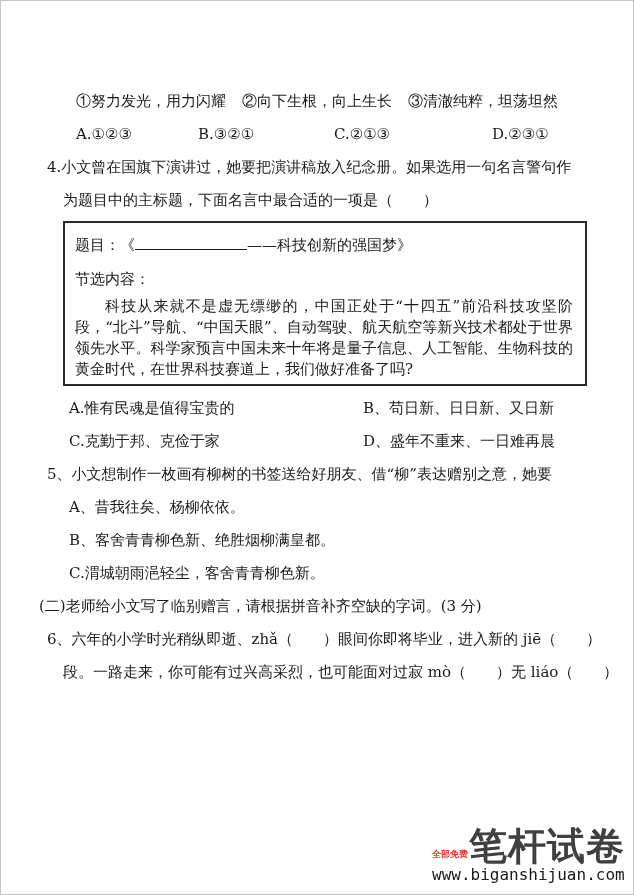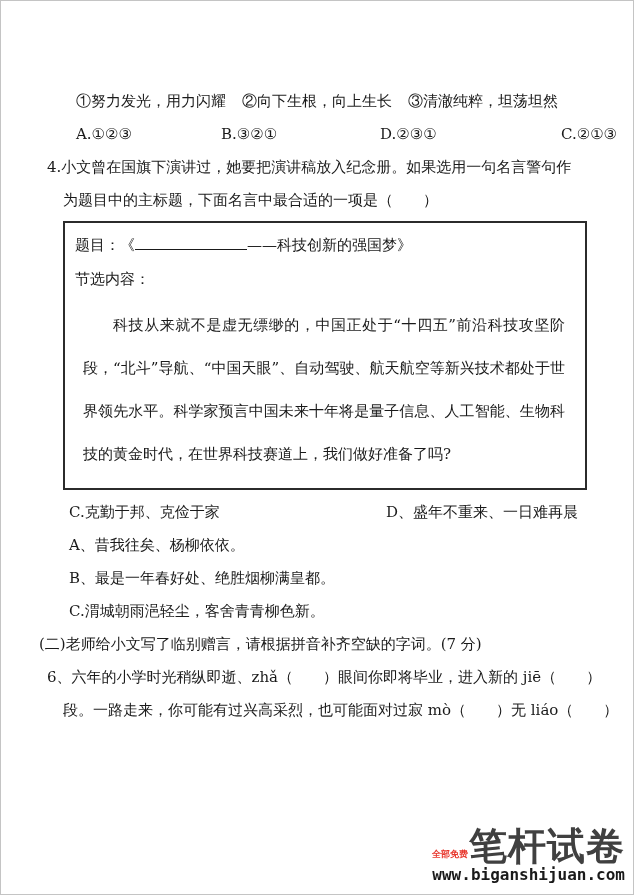--- a/index.html
+++ b/index.html
@@ -8,21 +8,21 @@
     width:632px; height:893px;
     margin:0 auto;
     background:#ffffff;
     border:1px solid #c4c4c4;
     font-family:"DejaVu Serif","Liberation Serif",serif;
     color:#1a1a1a;
     font-size:15px;
     overflow:hidden;
   }
   .content { position:absolute; left:38px; top:84px; width:548px; }
-  .ln { line-height:33px; white-space:nowrap;gap:23px; }
+  .ln { line-height:33px; white-space:nowrap; }
   .indent-stmt { padding-left:37px; }
   .indent-q    { padding-left:8px; }
   .indent-cont { padding-left:24px; }
   .indent-opt  { padding-left:30px; }
 
   .stmt-row { display:flex; gap:16px; }
   .q3-choices { display:grid; grid-template-columns:122px 136px 158px auto; }
   .two-col { display:grid; grid-template-columns:294px auto; }
 
   .quote-box {
@@ -33,84 +33,89 @@
     box-sizing:border-box;
   }
   .quote-box .ln { line-height:34px; }
   .blank {
     display:inline-block;
     width:112px; height:1em;
     border-bottom:1.5px solid #1a1a1a;
     vertical-align:baseline;
   }
   .excerpt {
-    margin:8px;
-    line-height:43px;
+    margin:0;
+    line-height:21px;
     text-indent:2em;
     text-align:justify;
     white-space:normal;
   }
 
-  .logo { position:absolute; right:8px; bottom:10px; text-align:right; }
+  .logo { position:absolute; right:8px; bottom:10px; text-align:left; }
   .logo-top { display:flex; align-items:flex-end; justify-content:flex-end; }
   .free-label {
     font-size:9px; font-weight:bold; line-height:1;
     margin:0 1px 6px 0;
     font-family:"DejaVu Sans","Liberation Sans",sans-serif;
   }
   .brand {
     font-size:38px; font-weight:bold; line-height:1; letter-spacing:1px;
     font-family:"DejaVu Sans","Liberation Sans",sans-serif;
   }
   .url {
-    font-size:16px; font-weight:bold; line-height:1.2;
+    font-size:16px; font-weight:normal; line-height:1.2;
     font-family:"DejaVu Sans Mono","Liberation Mono",monospace;
   }
 </style>
 </head>
 <body>
 
 <div class="doc" style="color: rgb(26, 26, 26);">
   <div class="content">
 
     <div class="ln indent-stmt stmt-row">
       <span>①努力发光，用力闪耀</span>
       <span>②向下生根，向上生长</span>
       <span>③清澈纯粹，坦荡坦然</span>
     </div>
 
     <div class="ln indent-stmt q3-choices">
       <span>A.①②③</span>
       <span>B.③②①</span>
+      <span>C.②①③</span>
       <span>D.②③①</span>
-      <span>C.②①③</span>
     </div>
 
     <div class="ln indent-q">4.小文曾在国旗下演讲过，她要把演讲稿放入纪念册。如果选用一句名言警句作</div>
     <div class="ln indent-cont">为题目中的主标题，下面名言中最合适的一项是（　　）</div>
 
     <div class="quote-box">
       <div class="ln">
         <span>题目：《</span><span class="blank"></span><span>——科技创新的强国梦》</span>
       </div>
       <div class="ln">节选内容：</div>
       <p class="excerpt">科技从来就不是虚无缥缈的，中国正处于“十四五”前沿科技攻坚阶段，“北斗”导航、“中国天眼”、自动驾驶、航天航空等新兴技术都处于世界领先水平。科学家预言中国未来十年将是量子信息、人工智能、生物科技的黄金时代，在世界科技赛道上，我们做好准备了吗?</p>
     </div>
 
     <div class="ln indent-opt two-col">
+      <span>A.惟有民魂是值得宝贵的</span>
+      <span>B、苟日新、日日新、又日新</span>
+    </div>
+    <div class="ln indent-opt two-col">
       <span>C.克勤于邦、克俭于家</span>
       <span>D、盛年不重来、一日难再晨</span>
     </div>
 
+    <div class="ln indent-q">5、小文想制作一枚画有柳树的书签送给好朋友、借“柳”表达赠别之意，她要</div>
 
     <div class="ln indent-opt">A、昔我往矣、杨柳依依。</div>
-    <div class="ln indent-opt">B、最是一年春好处、绝胜烟柳满皇都。</div>
+    <div class="ln indent-opt">B、客舍青青柳色新、绝胜烟柳满皇都。</div>
     <div class="ln indent-opt">C.渭城朝雨浥轻尘，客舍青青柳色新。</div>
 
-    <div class="ln">(二)老师给小文写了临别赠言，请根据拼音补齐空缺的字词。(7 分)</div>
+    <div class="ln">(二)老师给小文写了临别赠言，请根据拼音补齐空缺的字词。(3 分)</div>
 
     <div class="ln indent-q">6、六年的小学时光稍纵即逝、zhǎ（　　）眼间你即将毕业，进入新的 jiē（　　）</div>
     <div class="ln indent-cont">段。一路走来，你可能有过兴高采烈，也可能面对过寂 mò（　　）无 liáo（　　）</div>
 
   </div>
 
   <div class="logo">
     <div class="logo-top">
       <span class="free-label" style="color: rgb(232, 54, 44);">全部免费</span>
       <span class="brand" style="color: #404040;">笔杆试卷</span>

